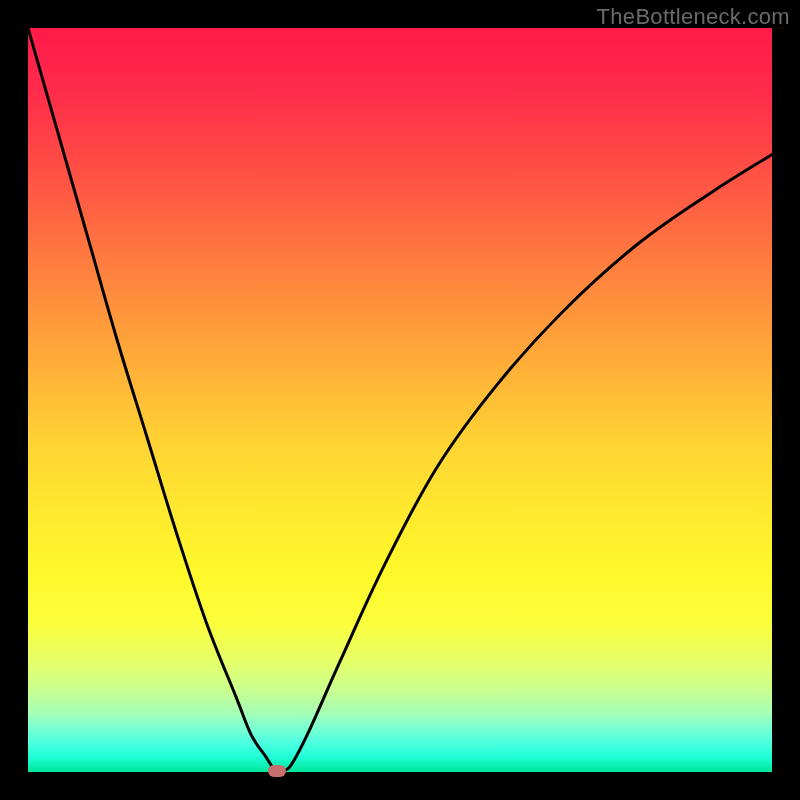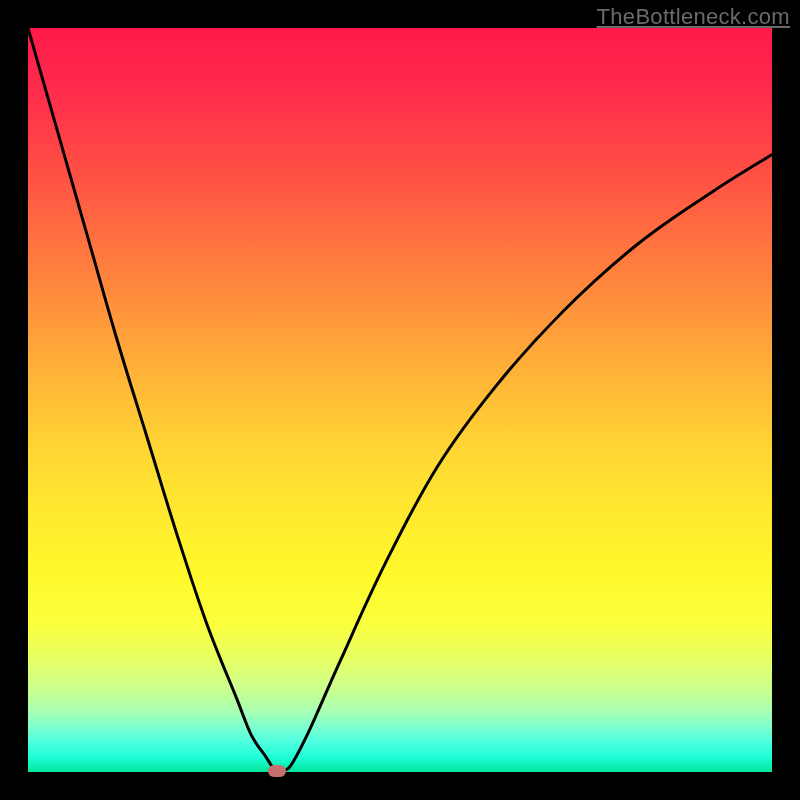--- a/index.html
+++ b/index.html
@@ -27,21 +27,20 @@
   }
   .watermark {
     position: absolute;
     top: 4px;
     right: 10px;
     color: #6a6a6a;
     font-size: 22px;
     letter-spacing: 0.3px;
     font-weight: 500;
     user-select: none;
-    text-decoration: underline;
   }
   svg.curve {
     position: absolute;
     left: 0;
     top: 0;
     width: 744px;
     height: 744px;
   }
   .marker {
     position: absolute;

